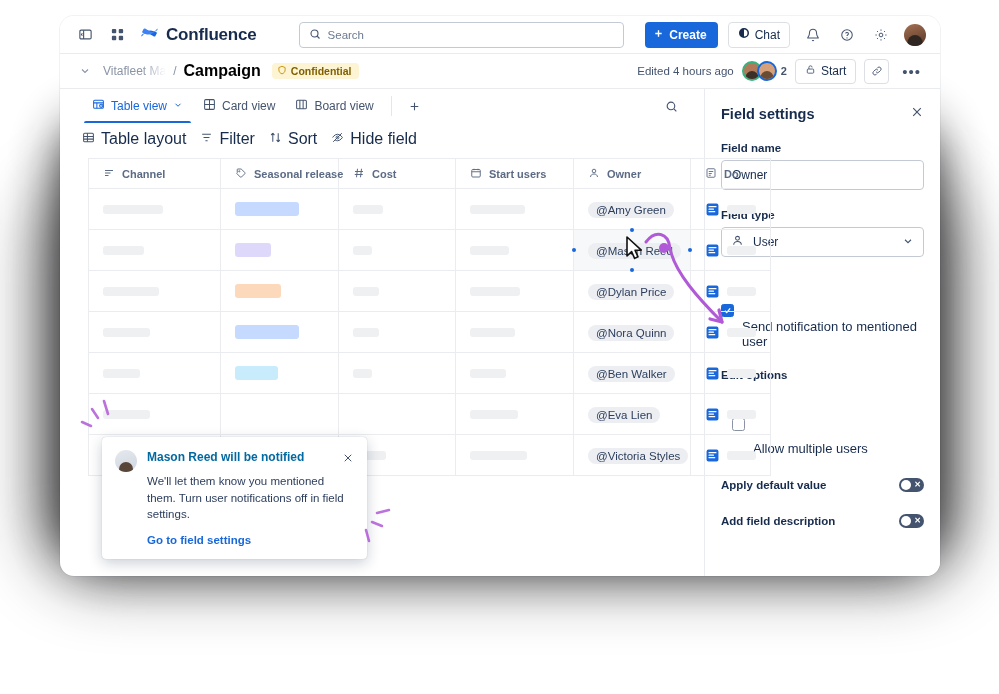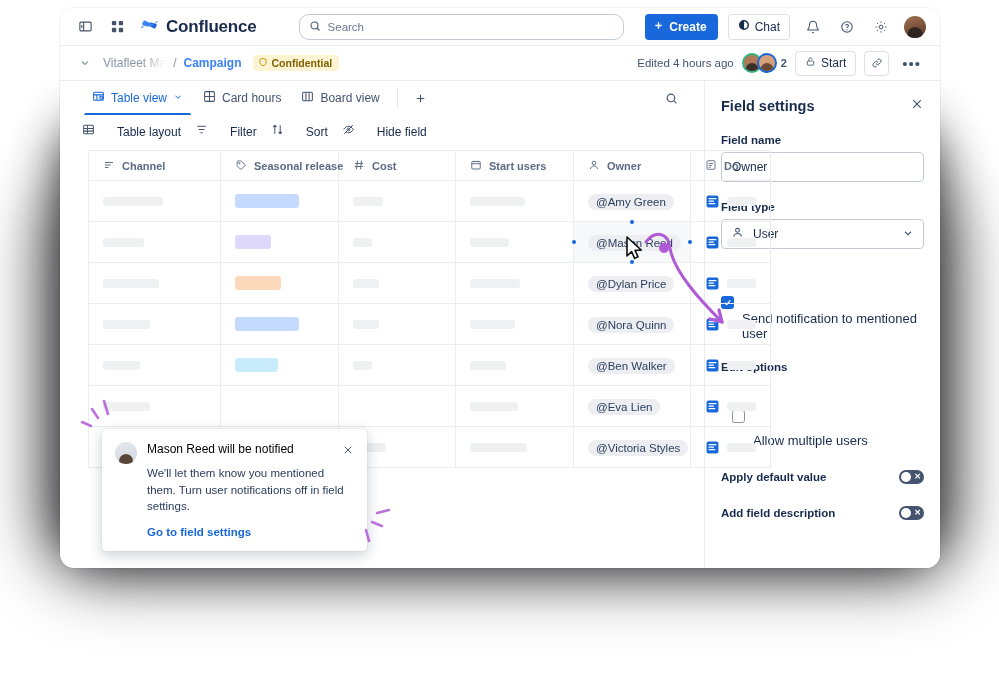--- a/index.html
+++ b/index.html
@@ -22,21 +22,21 @@
   .shadow-blob2 {
     position: absolute; left: 40px; top: 180px; width: 920px; height: 400px;
     border-radius: 60px;
     background: #141416;
     filter: blur(34px);
     opacity: 0.55;
   }
 
   
   .window {
-    position: absolute; left: 60px; top: 8px; width: 880px; height: 560px;
+    position: absolute; left: 60px; top: 16px; width: 880px; height: 560px;
     background: #ffffff;
     border-radius: 14px;
     overflow: hidden;
     box-shadow: 0 0 0 1px rgba(9,30,66,0.06);
   }
 
   
   .gnav {
     height: 38px; display: flex; align-items: center;
     padding: 0 14px; gap: 10px;
@@ -47,21 +47,21 @@
     width: 22px; height: 22px; display: flex; align-items: center;
     justify-content: center; border-radius: 4px; color: #44546f;
     flex: none;
   }
   .brand { display:flex; align-items:center; gap:7px; margin-left:2px; }
   .brand-name { font-size: 17px; font-weight: 600; color: #172b4d; letter-spacing:-0.2px; }
 
   .search-box {
     margin-left: 32px;
     width: 348px; height: 26px;
-    border: 1px solid #c4cad4; border-radius: 10px;
+    border: 1px solid #c4cad4; border-radius: 4px;
     display: flex; align-items: center; gap: 7px; padding: 12px 9px;
     background: #fff;
   }
   .search-ph { font-size: 11.5px; color: #6b7a90; }
 
   .create-btn {
     margin-left: 11px;
     height: 26px; padding: 0 11px 0 8px;
     background: #1868db; color: #fff;
     border-radius: 4px; font-size: 12px; font-weight: 600;
@@ -88,21 +88,21 @@
     height: 35px; display:flex; align-items:center; padding: 0 14px; gap: 7px;
     border-bottom: 1px solid #e9ebee;
   }
   .crumb-muted { font-size: 12px; color:#8a94a6; }
   .crumb-fade {
     -webkit-mask-image: linear-gradient(to right, #000 62%, transparent 100%);
     mask-image: linear-gradient(to right, #000 62%, transparent 100%);
     max-width: 74px; overflow: hidden; white-space: nowrap;
   }
   .crumb-sep { font-size: 12px; color:#8a94a6; }
-  .crumb-active { font-size: 12px; color:#3b82f6; font-weight: 700; text-align: center; }
+  .crumb-active { font-size: 16px; color:#000000; font-weight: 700; text-align: center; }
   .conf-lozenge {
     margin-left: 4px;
     display:flex; align-items:center; gap:4px;
     background:#fdf4d3; color:#7f5f01; border-radius: 4px;
     padding: 2px 7px 2px 5px; font-size: 10.5px; font-weight: 700;
   }
   .crumb-right { margin-left:auto; display:flex; align-items:center; gap:8px; }
   .edited { font-size: 11.5px; color: #44546f; }
   .facepile { display:flex; align-items:center; }
   .fp {
@@ -153,21 +153,21 @@
   .vtab-div { width:1px; background:#e3e6ea; margin: 7px 7px; }
   .plus-tab { display:flex;align-items:center;padding:0 9px;color:#44546f;font-size:15px; }
   .tabs-search { margin-left:auto; display:flex; align-items:center; padding-right:4px; color:#44546f; }
 
   
   .toolrow {
     height: 30px; display:flex; align-items:center; padding: 0 22px; gap: 14px;
     margin-top: 1px;
   }
   .tool {
-    display:flex; align-items:flex-end; gap:22px; font-size:12px; color:#172b4d;
+    display:flex; align-items:flex-end; gap:6px; font-size:16px; color:#172b4d;
     font-weight: 500;
   }
 
   
   .table-wrap { padding: 4px 0 0 28px; }
   table.grid { border-collapse: collapse; width: 100%; table-layout: fixed; }
   table.grid th, table.grid td {
     border: 1px solid #eaecef; border-left:none; border-top:none;
     height: 41px; padding: 0 14px; text-align: left; vertical-align: middle;
   }
@@ -250,21 +250,21 @@
   .toast-av {
     width: 22px; height:22px; border-radius:50%; flex:none; overflow:hidden;
     background: linear-gradient(160deg,#e6e9ee,#cfd6e0); position:relative;
   }
   .toast-av::after{
     content:""; position:absolute; left:50%; top:55%; transform:translateX(-50%);
     width:14px;height:14px;border-radius:50% 50% 40% 40%; background:#5a4638;
   }
   .toast-body { flex:1; min-width:0; }
   .toast-title-row { display:flex; align-items:flex-start; }
-  .toast-title { font-size:12px; font-weight:400; color:#000000; flex:1; }
+  .toast-title { font-size:12px; font-weight:700; color:#0369a1; flex:1; }
   .toast-x { color:#44546f; margin-left:8px; }
   .toast-msg { font-size: 11.5px; color:#2c3e5d; line-height: 1.45; margin-top:5px; }
   .toast-link { font-size: 11.5px; color:#1868db; font-weight:600; margin-top: 11px; display:block; }
 
   
   .anno { position:absolute; left:0; top:0; width:999px; height:694px; pointer-events:none; }
 
   
   .cursor { position:absolute; left: 625px; top: 236px; }
 </style>
@@ -420,21 +420,21 @@
                 </svg>
             </span>
           </div>
           <div class="vtab">
             <span>
               <svg width="13" height="13" viewBox="0 0 24 24" fill="none" stroke="#44546f" stroke-width="1.9">
                 <rect x="3" y="3" width="18" height="18" rx="2"></rect>
                   <path d="M3 12h18M12 3v18"></path>
               </svg>
             </span>
-            <span>Card hours</span>
+            <span>Card view</span>
           </div>
           <div class="vtab">
             <span>
               <svg width="13" height="13" viewBox="0 0 24 24" fill="none" stroke="#44546f" stroke-width="1.9">
                 <rect x="3" y="4" width="18" height="16" rx="2"></rect>
                   <path d="M9 4v16M15 4v16"></path>
               </svg>
             </span>
             <span>Board view</span>
           </div>

